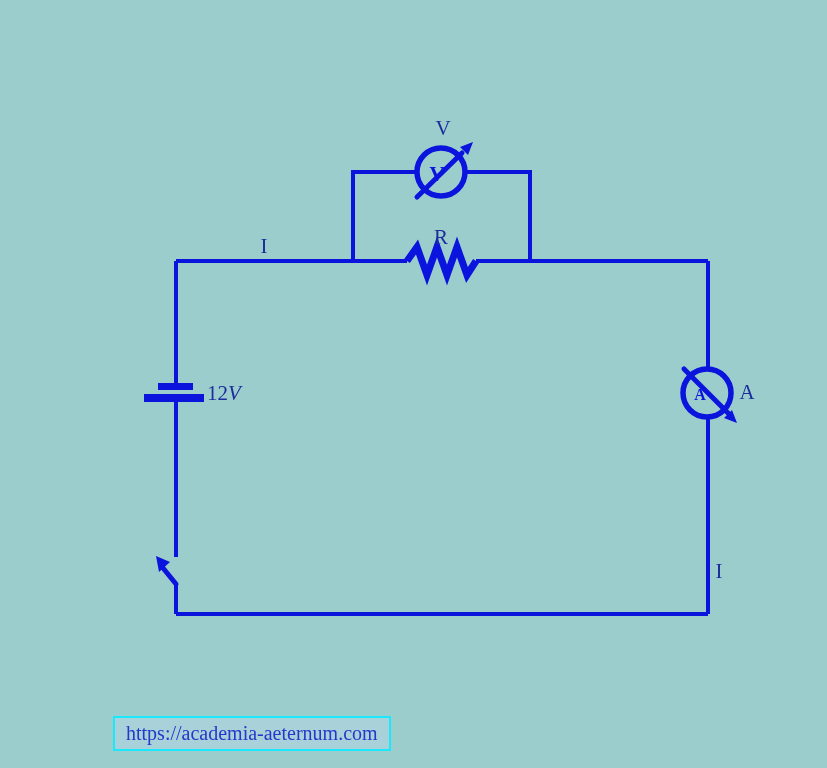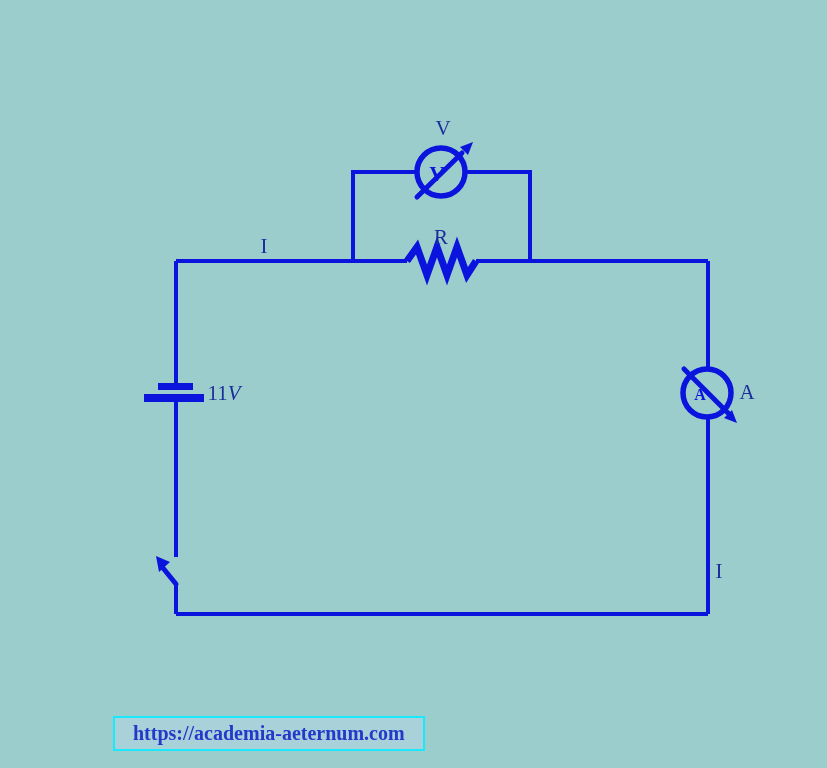--- a/index.html
+++ b/index.html
@@ -21,22 +21,21 @@
   .plate{fill:var(--wire); stroke:none;}
   .dial-letter{fill:var(--wire); font-family:"Liberation Serif",serif; font-weight:bold;}
   .lbl{
     position:absolute; color:var(--label); font-size:21px; line-height:1;
     transform:translate(-50%,-50%); white-space:nowrap;
   }
   .lbl .unit-italic{font-style:italic;}
   .url-badge{
     position:absolute; left:113px; top:716px;
     border:2px solid var(--url-border); background:var(--url-bg);
-    padding:4px 18px;
-    font-weight:bold;
+    padding:4px 11px;
   }
   .url-badge a{
     color:var(--url-text); font-size:20px; text-decoration:none;
     font-family:"Liberation Serif",serif; white-space:nowrap;
   }
 </style>
 </head>
 <body>
 
 <div class="stage">
@@ -77,21 +76,21 @@
       <polygon class="arrowhead" points="156,556 170,562 159,572"></polygon>
     </g>
   </svg>
 
   <div class="lbl" style="left:443px; top:128px;">V</div>
 
   <div class="lbl" style="left:441px; top:237px;">R</div>
 
   <div class="lbl" style="left:264px; top:246px;">I</div>
 
-  <div class="lbl" style="left:224px; top:393px;"><span>11</span><span class="unit-italic">V</span></div>
+  <div class="lbl" style="left:224px; top:393px;"><span>12</span><span class="unit-italic">V</span></div>
 
   <div class="lbl" style="left:747px; top:392px;">A</div>
 
   <div class="lbl" style="left:719px; top:571px;">I</div>
 
   <div class="url-badge">
     <a href="#">https://academia-aeternum.com</a>
   </div>
 
 </div>

